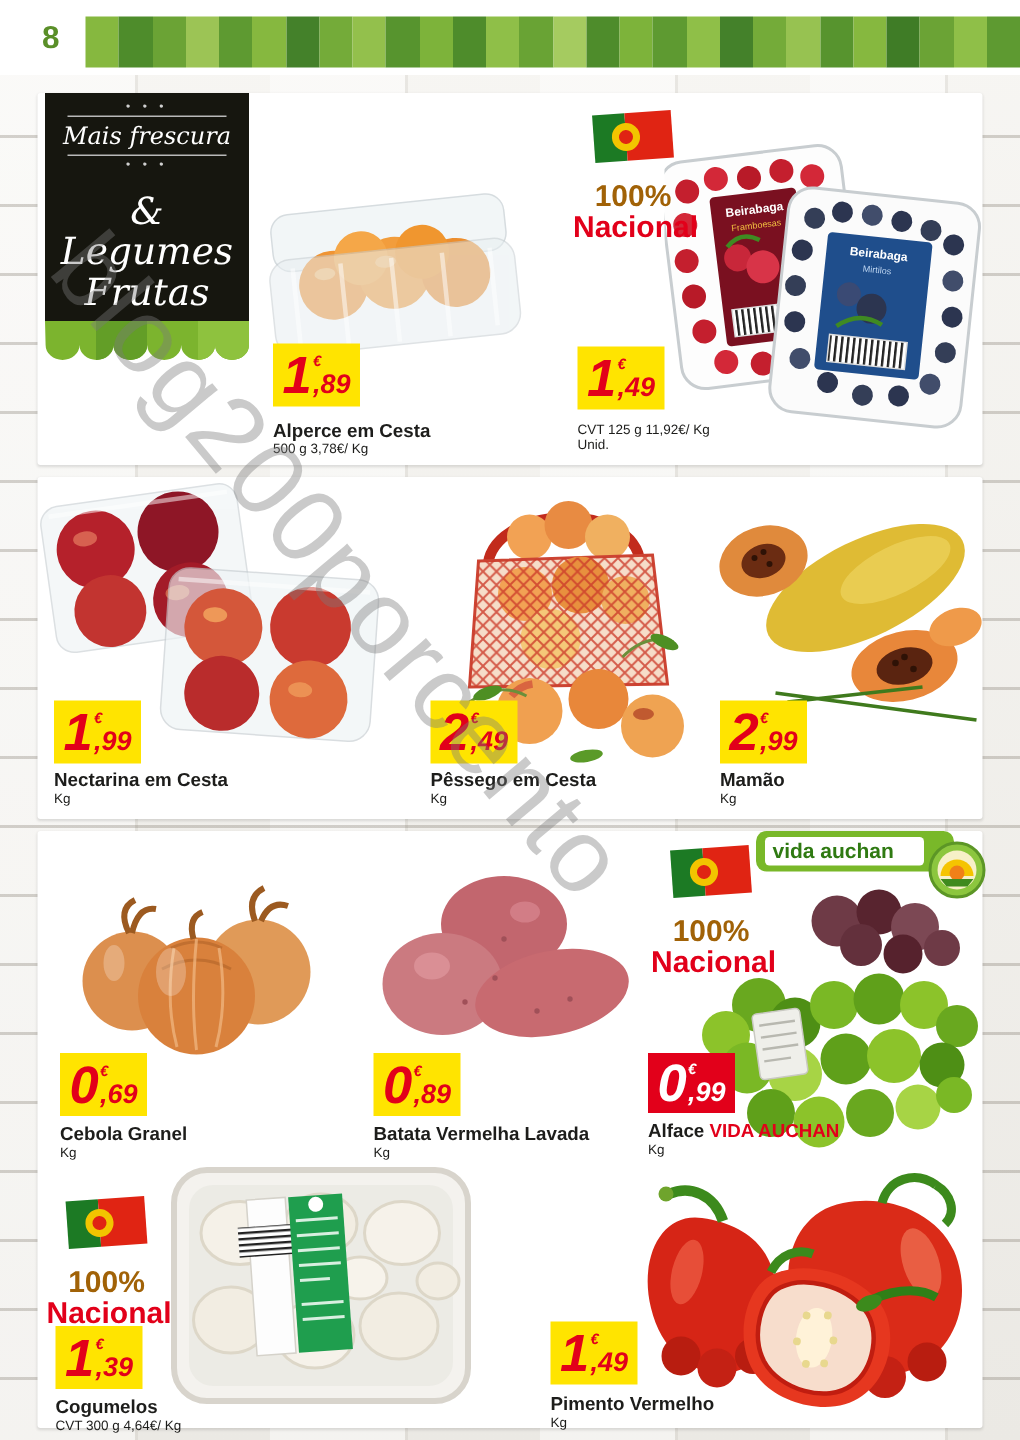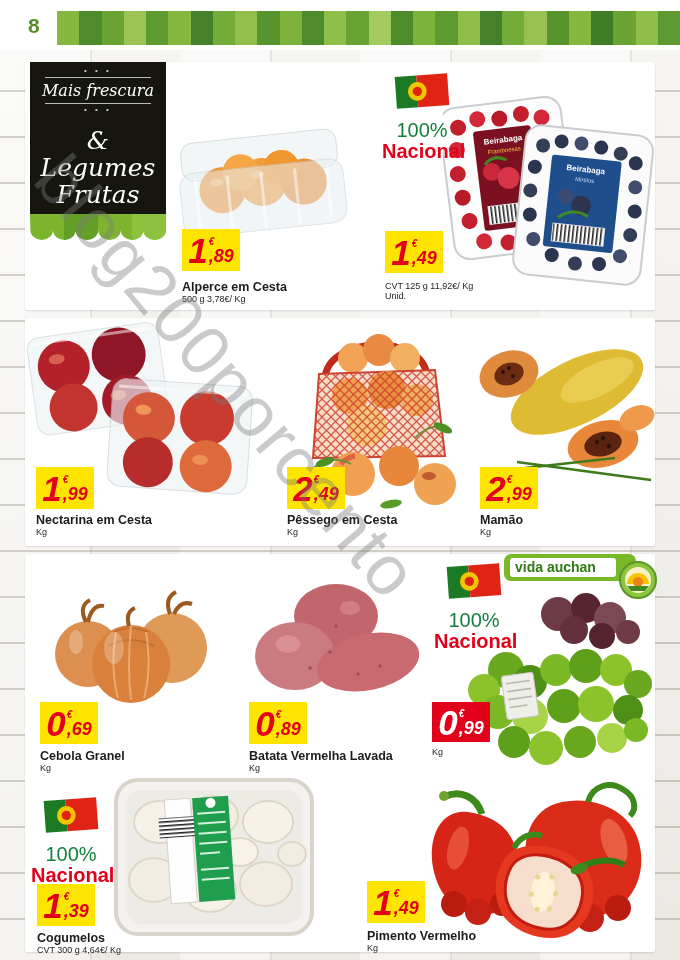--- a/index.html
+++ b/index.html
@@ -38,21 +38,21 @@
   .p-dec{font-size:18px;line-height:1;}
 
   
   .plabel{position:absolute;z-index:5;color:#1d1d1b;line-height:1.12;width:190px;}
   .pname{font-size:12.5px;font-weight:bold;}
   .psub{font-size:9px;}
   .brand-red{color:#e2001a;}
 
   
   .flag-group{position:absolute;width:80px;text-align:center;z-index:4;}
-  .fg-pct{font-size:20px;font-weight:normal;color:#15803d;line-height:1;margin-top:2px;
+  .fg-pct{font-size:20px;font-weight:bold;color:#a16207;line-height:1;margin-top:2px;
           text-shadow:1px 1px 0 #fff,-1px -1px 0 #fff;}
   .fg-nac{font-size:20px;font-weight:bold;color:#e2001a;line-height:1.1;}
 
   .img{position:absolute;z-index:3;}
   .vida-logo{position:absolute;left:504px;top:554px;z-index:5;}
   .watermark{position:absolute;left:80px;top:140px;z-index:6;pointer-events:none;
              font-size:70px;color:rgba(122,122,122,.40);letter-spacing:2px;
              transform:rotate(50deg);transform-origin:0 0;white-space:nowrap;}
   svg text{font-family:"Liberation Sans",sans-serif;}
 </style>
@@ -495,20 +495,21 @@
     <div class="psub">Kg</div>
   </div>
   <div class="price red" style="left:432px;top:702px;height:40px">
     <span class="p-main">0</span>
     <span class="p-col">
         <span class="p-cur">€</span>
         <span class="p-dec">,99</span>
       </span>
   </div>
   <div class="plabel" style="left:432px;top:747px">
+    <div class="pname"><span>Alface </span><span class="brand-red">VIDA AUCHAN</span></div>
     <div class="psub">Kg</div>
   </div>
   <div class="flag-group" style="left:31px;top:792px">
     <svg width="60" height="46">
         <use href="#ptflag" width="60" height="46"></use>
       </svg>
     <div class="fg-pct">100%</div>
     <div class="fg-nac">Nacional</div>
   </div>
   <div class="price" style="left:37px;top:884px">

